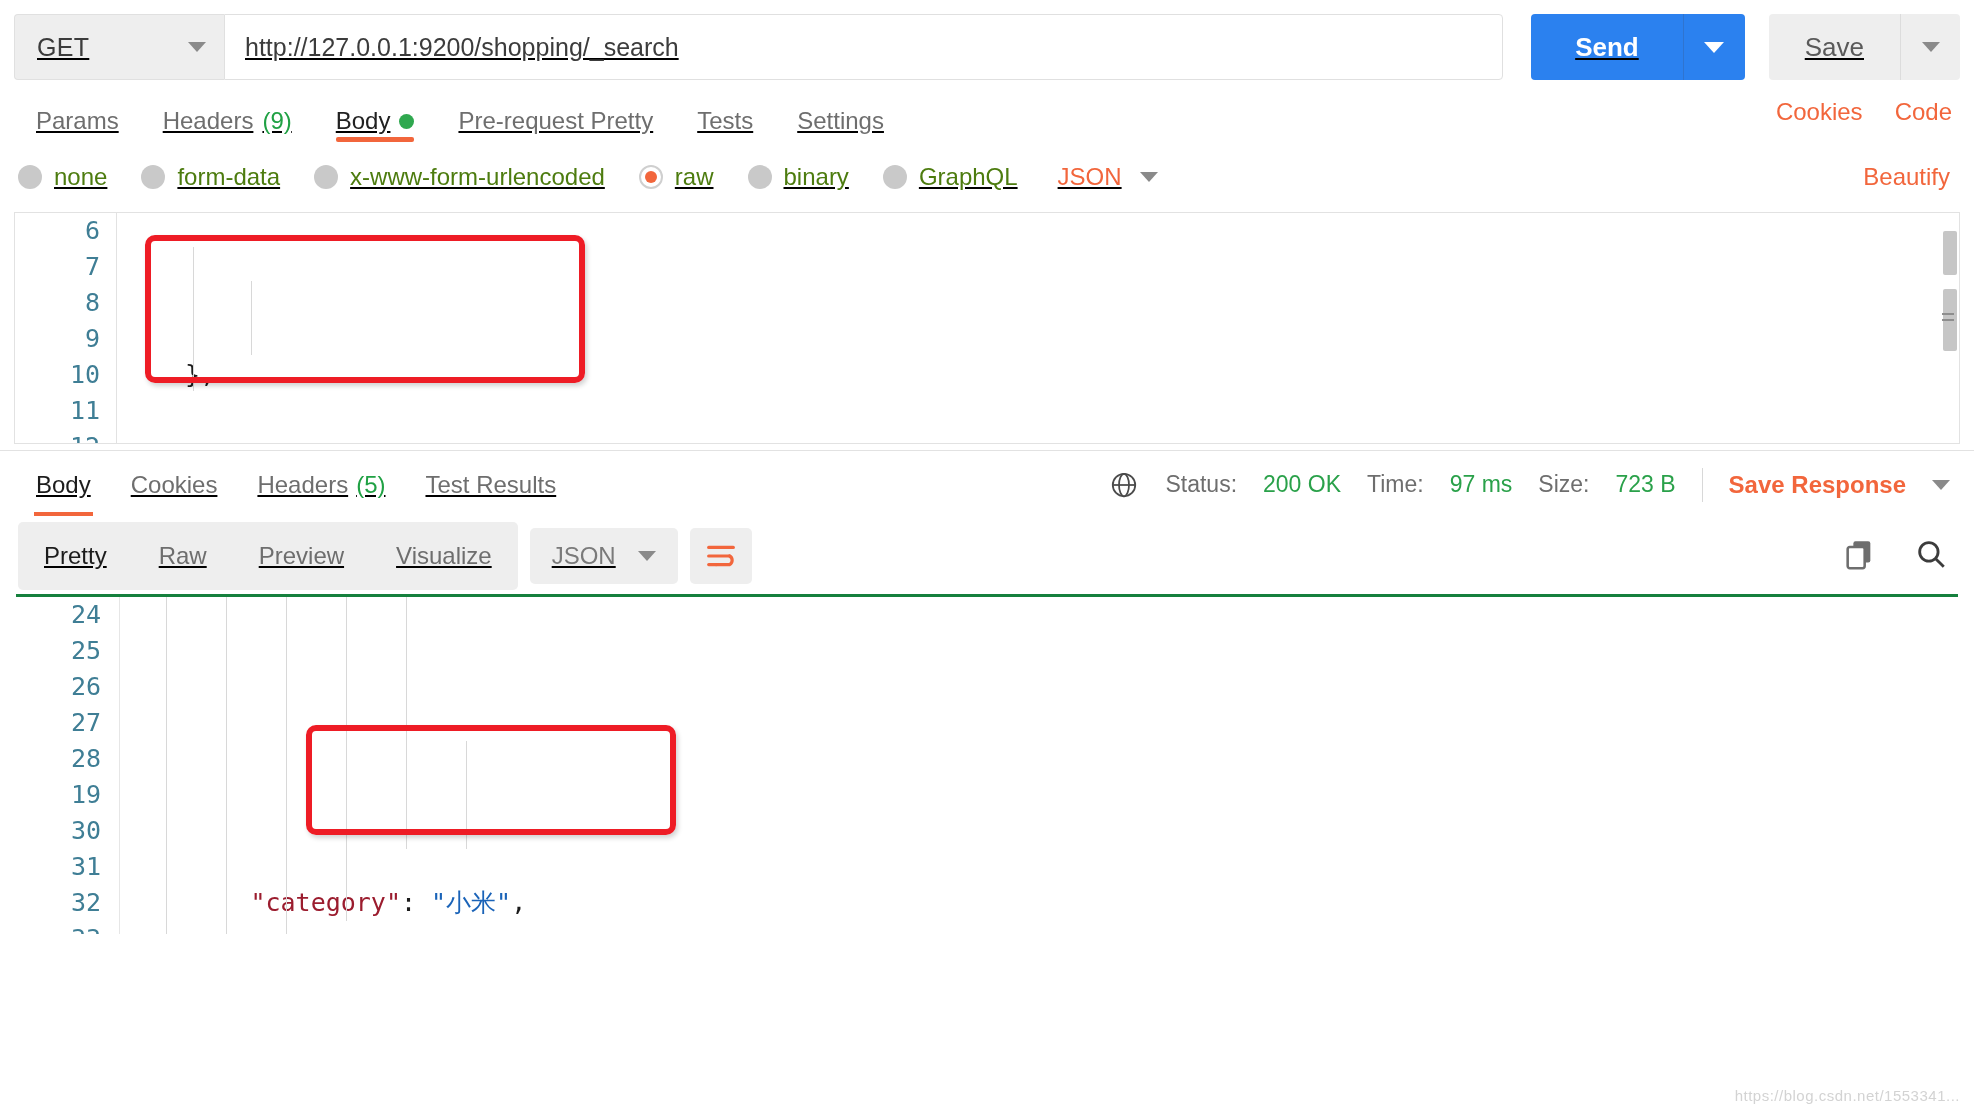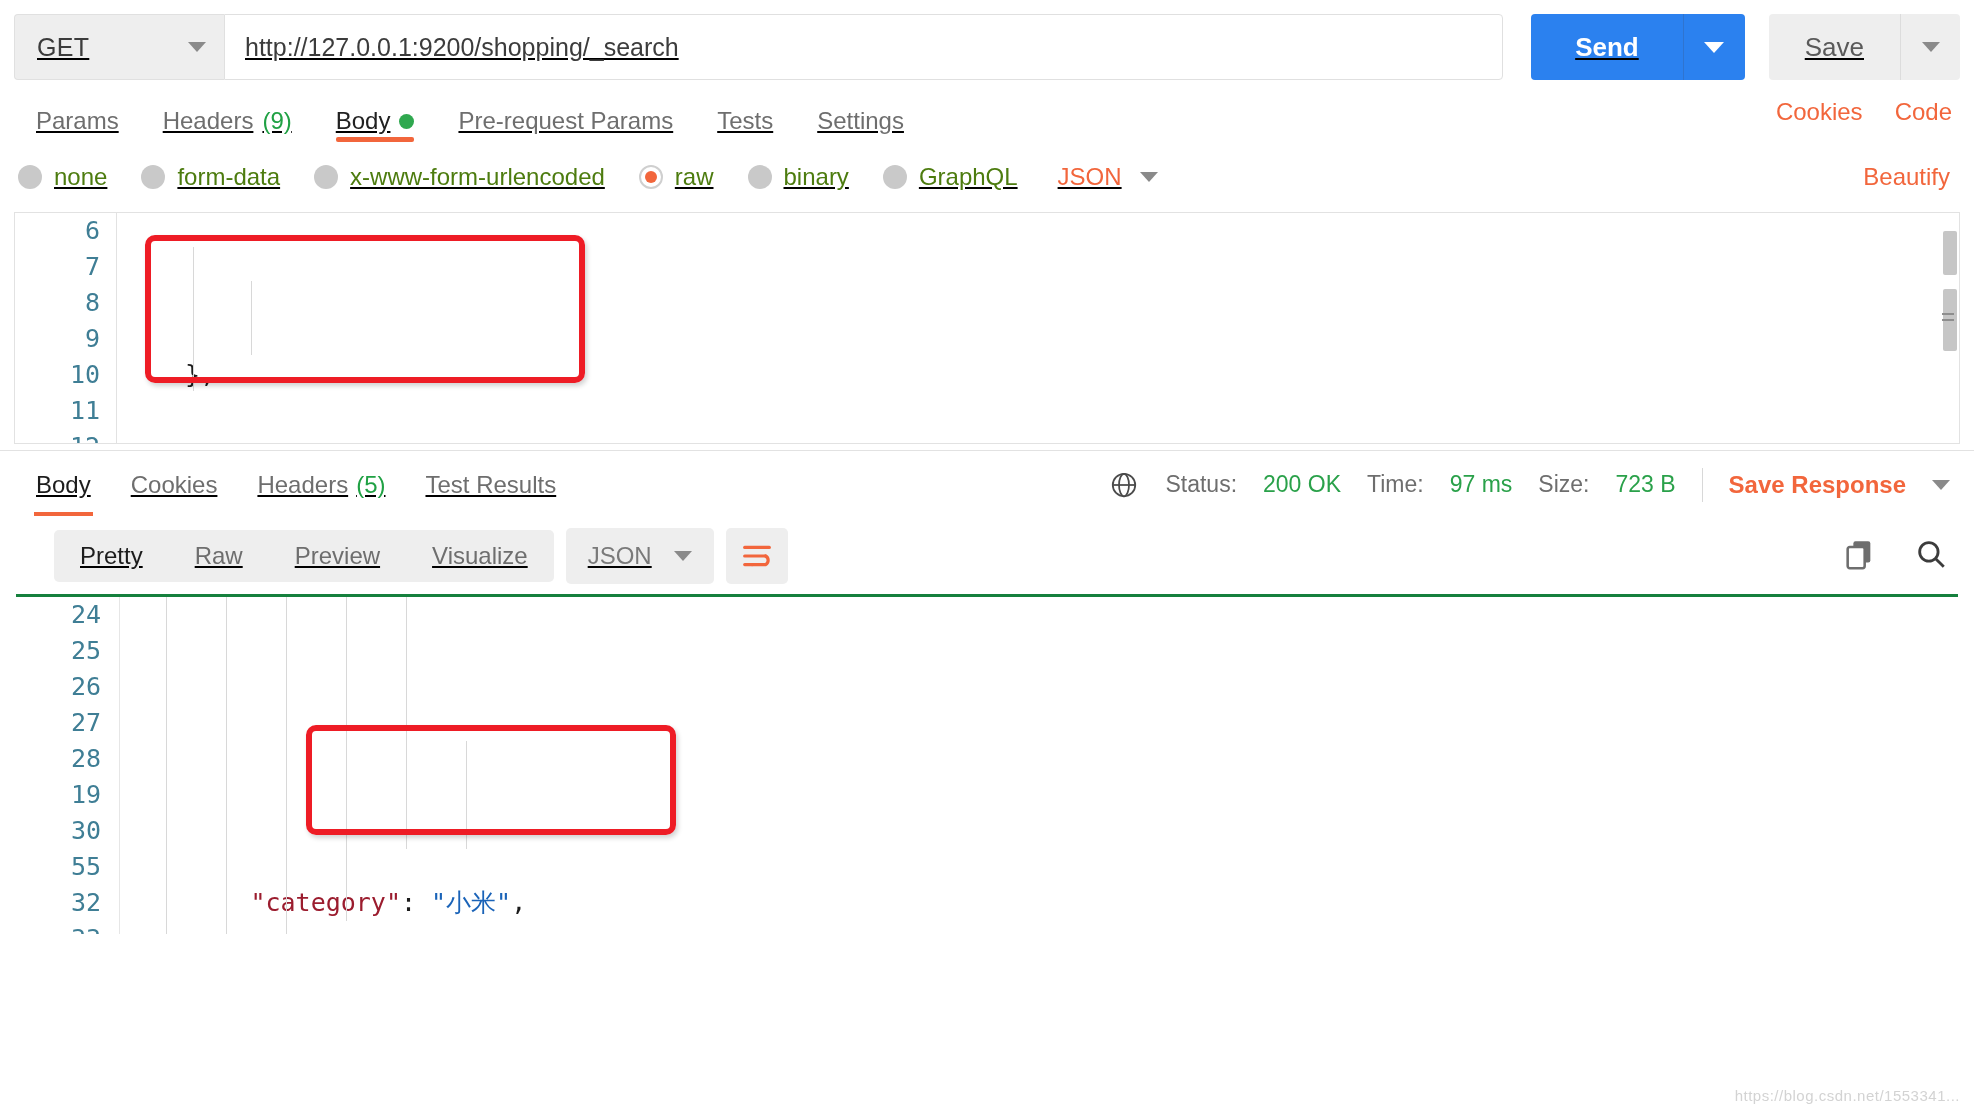--- a/index.html
+++ b/index.html
@@ -198,21 +198,21 @@
   .save-resp { color: #f2663c; font-size: 24px; font-weight: bold; cursor: pointer; }
   .globe { width: 30px; height: 30px; }
 
   
   .resp-toolbar {
     display: flex; align-items: center; gap: 12px;
     padding: 10px 18px; height: 76px; position: relative;
   }
   .seg {
     display: flex; align-items: center;
-    background: #eeeeee; border-radius: 5px; height: 52px; margin-left: 36px;
+    background: #eeeeee; border-radius: 5px; height: 68px;
   }
   .seg-item {
     font-size: 24px; color: #6e6e6e; padding: 0 26px;
     height: 56px; display: flex; align-items: center; cursor: pointer;
   }
   .seg-item.active { color: #1c1c1c; }
   .pill {
     display: flex; align-items: center; gap: 22px;
     background: #eeeeee; border-radius: 5px; height: 56px;
     padding: 0 22px; cursor: pointer;
@@ -281,21 +281,21 @@
     <div class="rtab">
       <span>Headers</span>
       <span class="paren-green">(9)</span>
     </div>
     <div class="rtab active">
       <span>Body</span>
       <span class="green-dot"></span>
       <span class="underline"></span>
     </div>
     <div class="rtab">
-      <span>Pre-request Params</span>
+      <span>Pre-request Pretty</span>
     </div>
     <div class="rtab">
       <span>Tests</span>
     </div>
     <div class="rtab">
       <span>Settings</span>
     </div>
     <div class="req-tabs-right">
       <span class="link-orange">Cookies</span>
       <span class="link-orange">Code</span>
@@ -437,21 +437,21 @@
 
   <div class="resp-editor">
     <div class="resp-gutter">
       <div class="ln">24</div>
       <div class="ln">25</div>
       <div class="ln">26</div>
       <div class="ln">27</div>
       <div class="ln">28</div>
       <div class="ln">19</div>
       <div class="ln">30</div>
-      <div class="ln">55</div>
+      <div class="ln">31</div>
       <div class="ln">32</div>
       <div class="ln">33</div>
 
     </div>
     <div class="resp-code">
       <div class="indent-guide" style="left:46px;top:0;height:396px;"></div>
       <div class="indent-guide" style="left:106px;top:0;height:396px;"></div>
       <div class="indent-guide" style="left:166px;top:0;height:360px;"></div>
       <div class="indent-guide" style="left:226px;top:0;height:324px;"></div>
       <div class="indent-guide" style="left:286px;top:0;height:252px;"></div>

